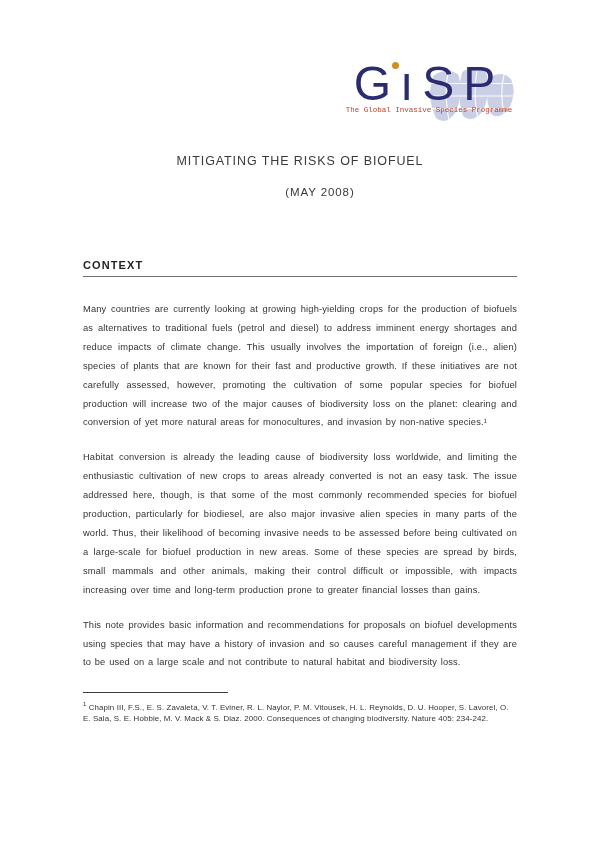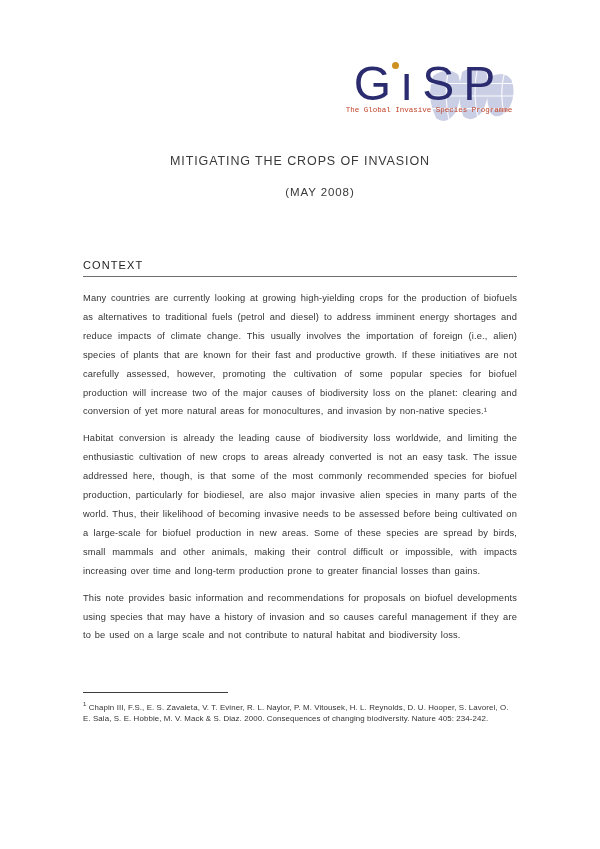--- a/index.html
+++ b/index.html
@@ -52,30 +52,30 @@
     color:#3a3a3a;
   }
   .date-line{
     font-size:11.5px;line-height:31px;
     letter-spacing:0.9px;color:#3a3a3a;padding-left:40px;
   }
 
   
   .section-heading{
     position:absolute;top:259px;left:83px;width:434px;
-    font-size:11px;font-weight:normal;
+    font-size:11px;font-weight:bold;
     letter-spacing:1.1px;color:#1f1f1f;
     padding-bottom:5px;
     border-bottom:1px solid #6f6f6f;
   }
 
   
   .body-text{position:absolute;top:284px;left:83px;width:434px;}
   .body-text p{
-    margin:5px 0 8px 0;
+    margin:16px 0 8px 0;
     font-size:9.3px;
     line-height:18.9px;
     text-align:justify;
     letter-spacing:0.15px;
     word-spacing:1px;
     color:#333;
   }
 
   
   .footnote-block{position:absolute;top:692px;left:83px;width:434px;}
@@ -113,21 +113,21 @@
     <div class="logo-word-row">
       <div class="gisp-word">
         <span>G</span><span>ı</span><span>S</span><span>P</span>
         <span class="i-dot"></span>
       </div>
     </div>
     <div class="tagline">The Global Invasive Species Programme</div>
   </div>
 
   <div class="title-block">
-    <div class="title-line">MITIGATING THE CROPS OF INVASION</div>
+    <div class="title-line">MITIGATING THE RISKS OF BIOFUEL</div>
     <div class="date-line">(MAY 2008)</div>
   </div>
 
   <div class="section-heading">CONTEXT</div>
 
   <div class="body-text">
     <p>Many countries are currently looking at growing high-yielding crops for the production of biofuels as alternatives to traditional fuels (petrol and diesel) to address imminent energy shortages and reduce impacts of climate change. This usually involves the importation of foreign (i.e., alien) species of plants that are known for their fast and productive growth.  If these initiatives are not carefully assessed, however, promoting the cultivation of some popular species for biofuel production will increase two of the major causes of biodiversity loss on the planet: clearing and conversion of yet more natural areas for monocultures, and invasion by non-native species.¹</p>
     <p>Habitat conversion is already the leading cause of biodiversity loss worldwide, and limiting the enthusiastic cultivation of new crops to areas already converted is not an easy task. The issue addressed here, though, is that some of the most commonly recommended species for biofuel production, particularly for biodiesel, are also major invasive alien species in many parts of the world. Thus, their likelihood of becoming invasive needs to be assessed before being cultivated on a large-scale for biofuel production in new areas. Some of these species are spread by birds, small mammals and other animals, making their control difficult or impossible, with impacts increasing over time and long-term production prone to greater financial losses than gains.</p>
     <p>This note provides basic information and recommendations for proposals on biofuel developments using species that may have a history of invasion and so causes careful management if they are to be used on a large scale and not contribute to natural habitat and biodiversity loss.</p>
   </div>

